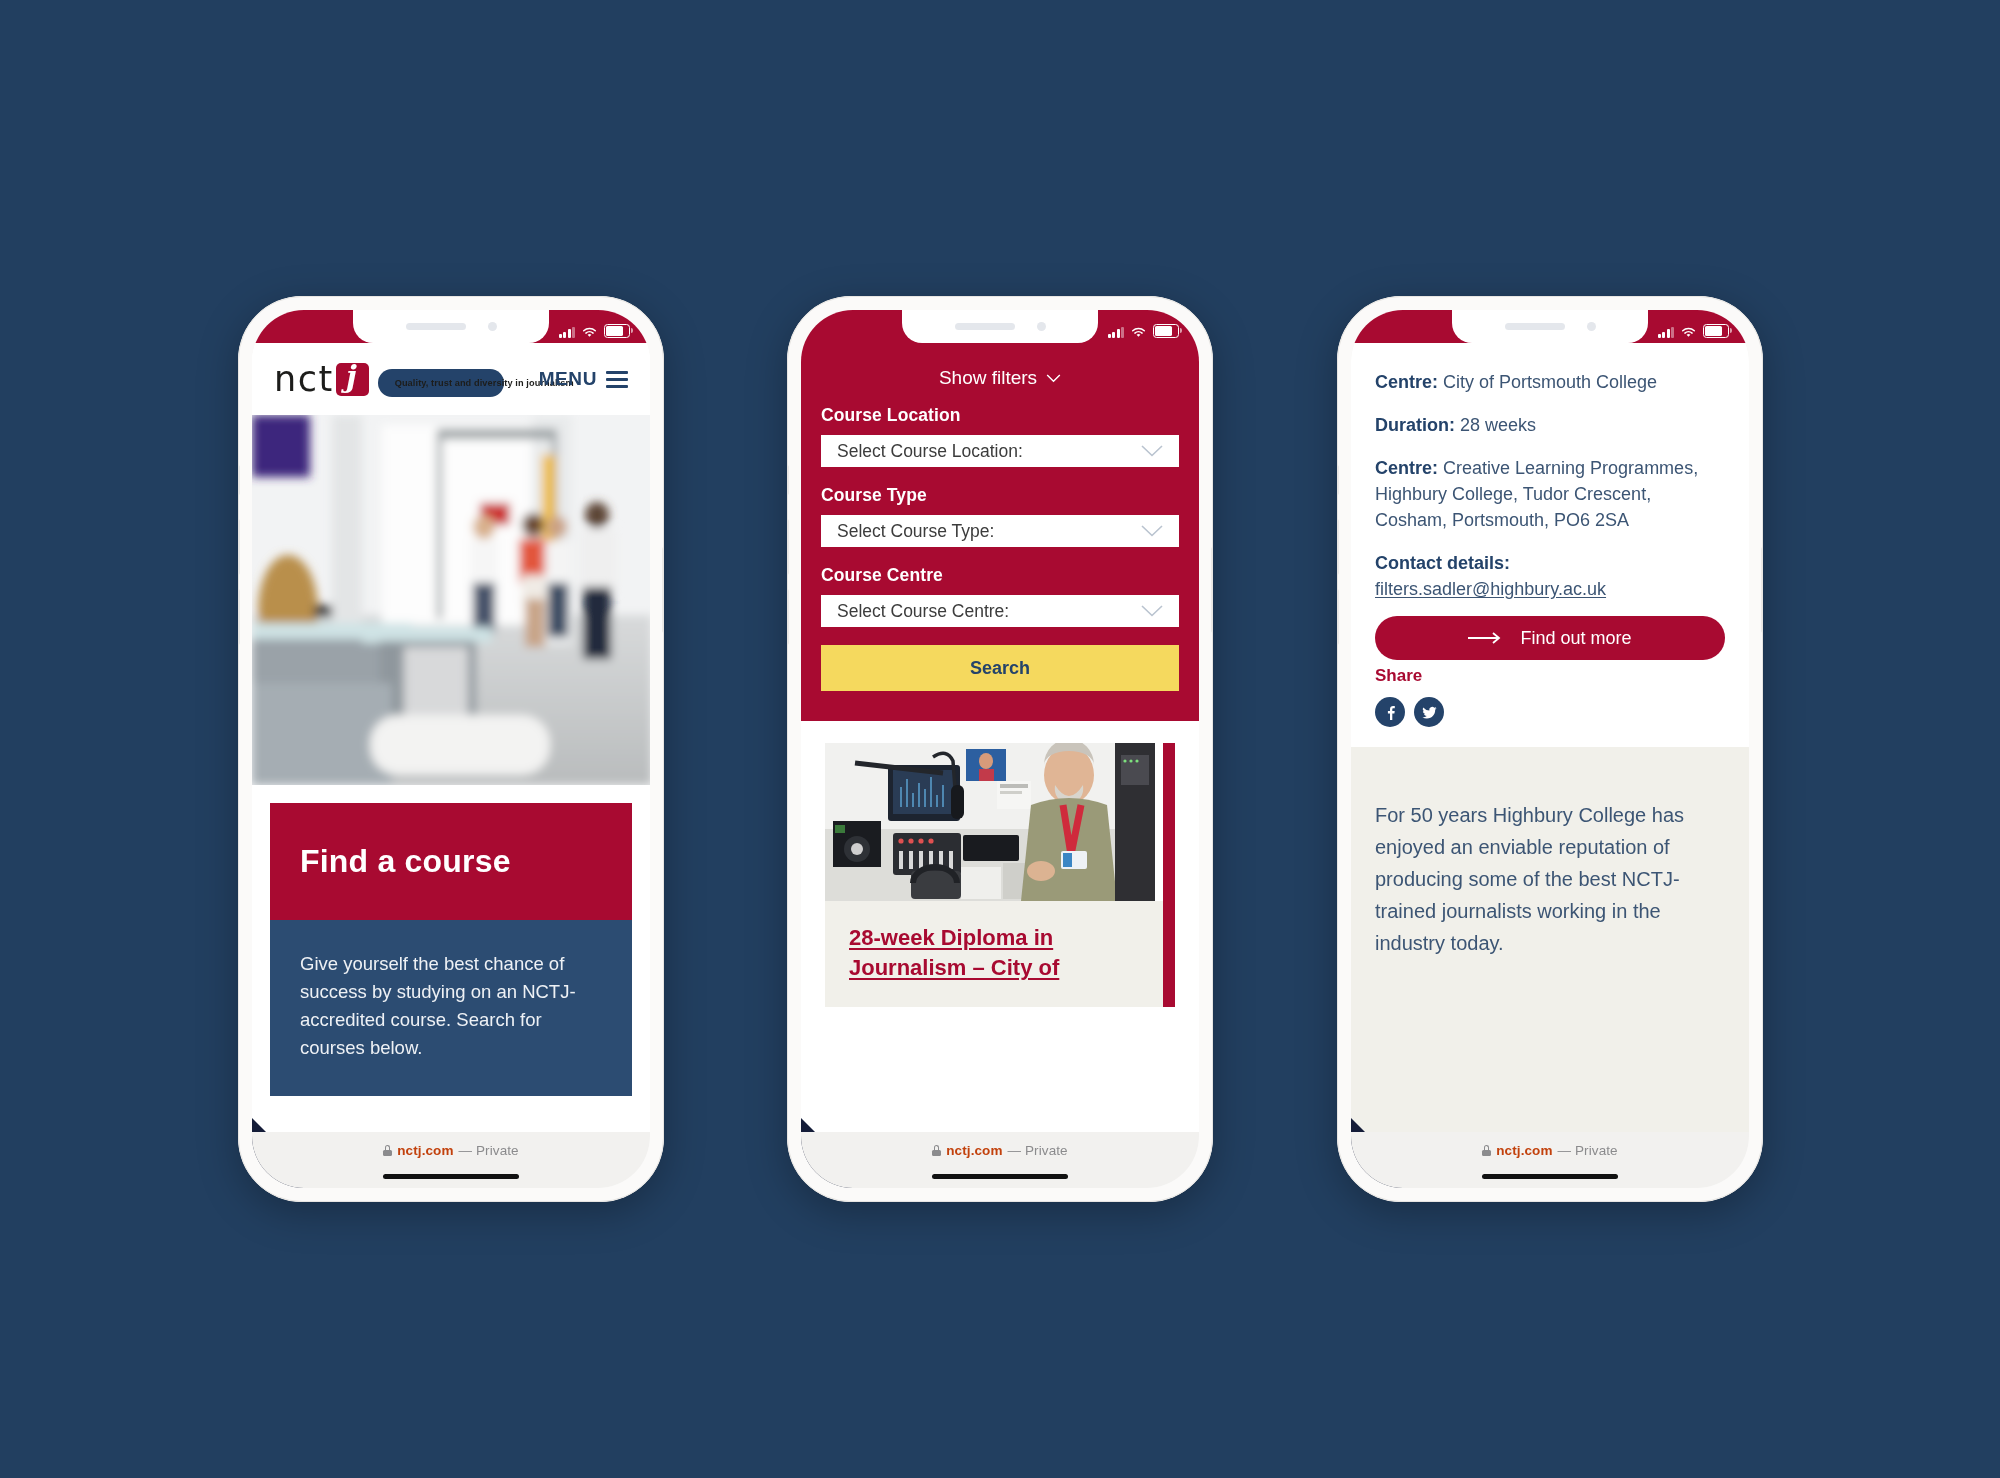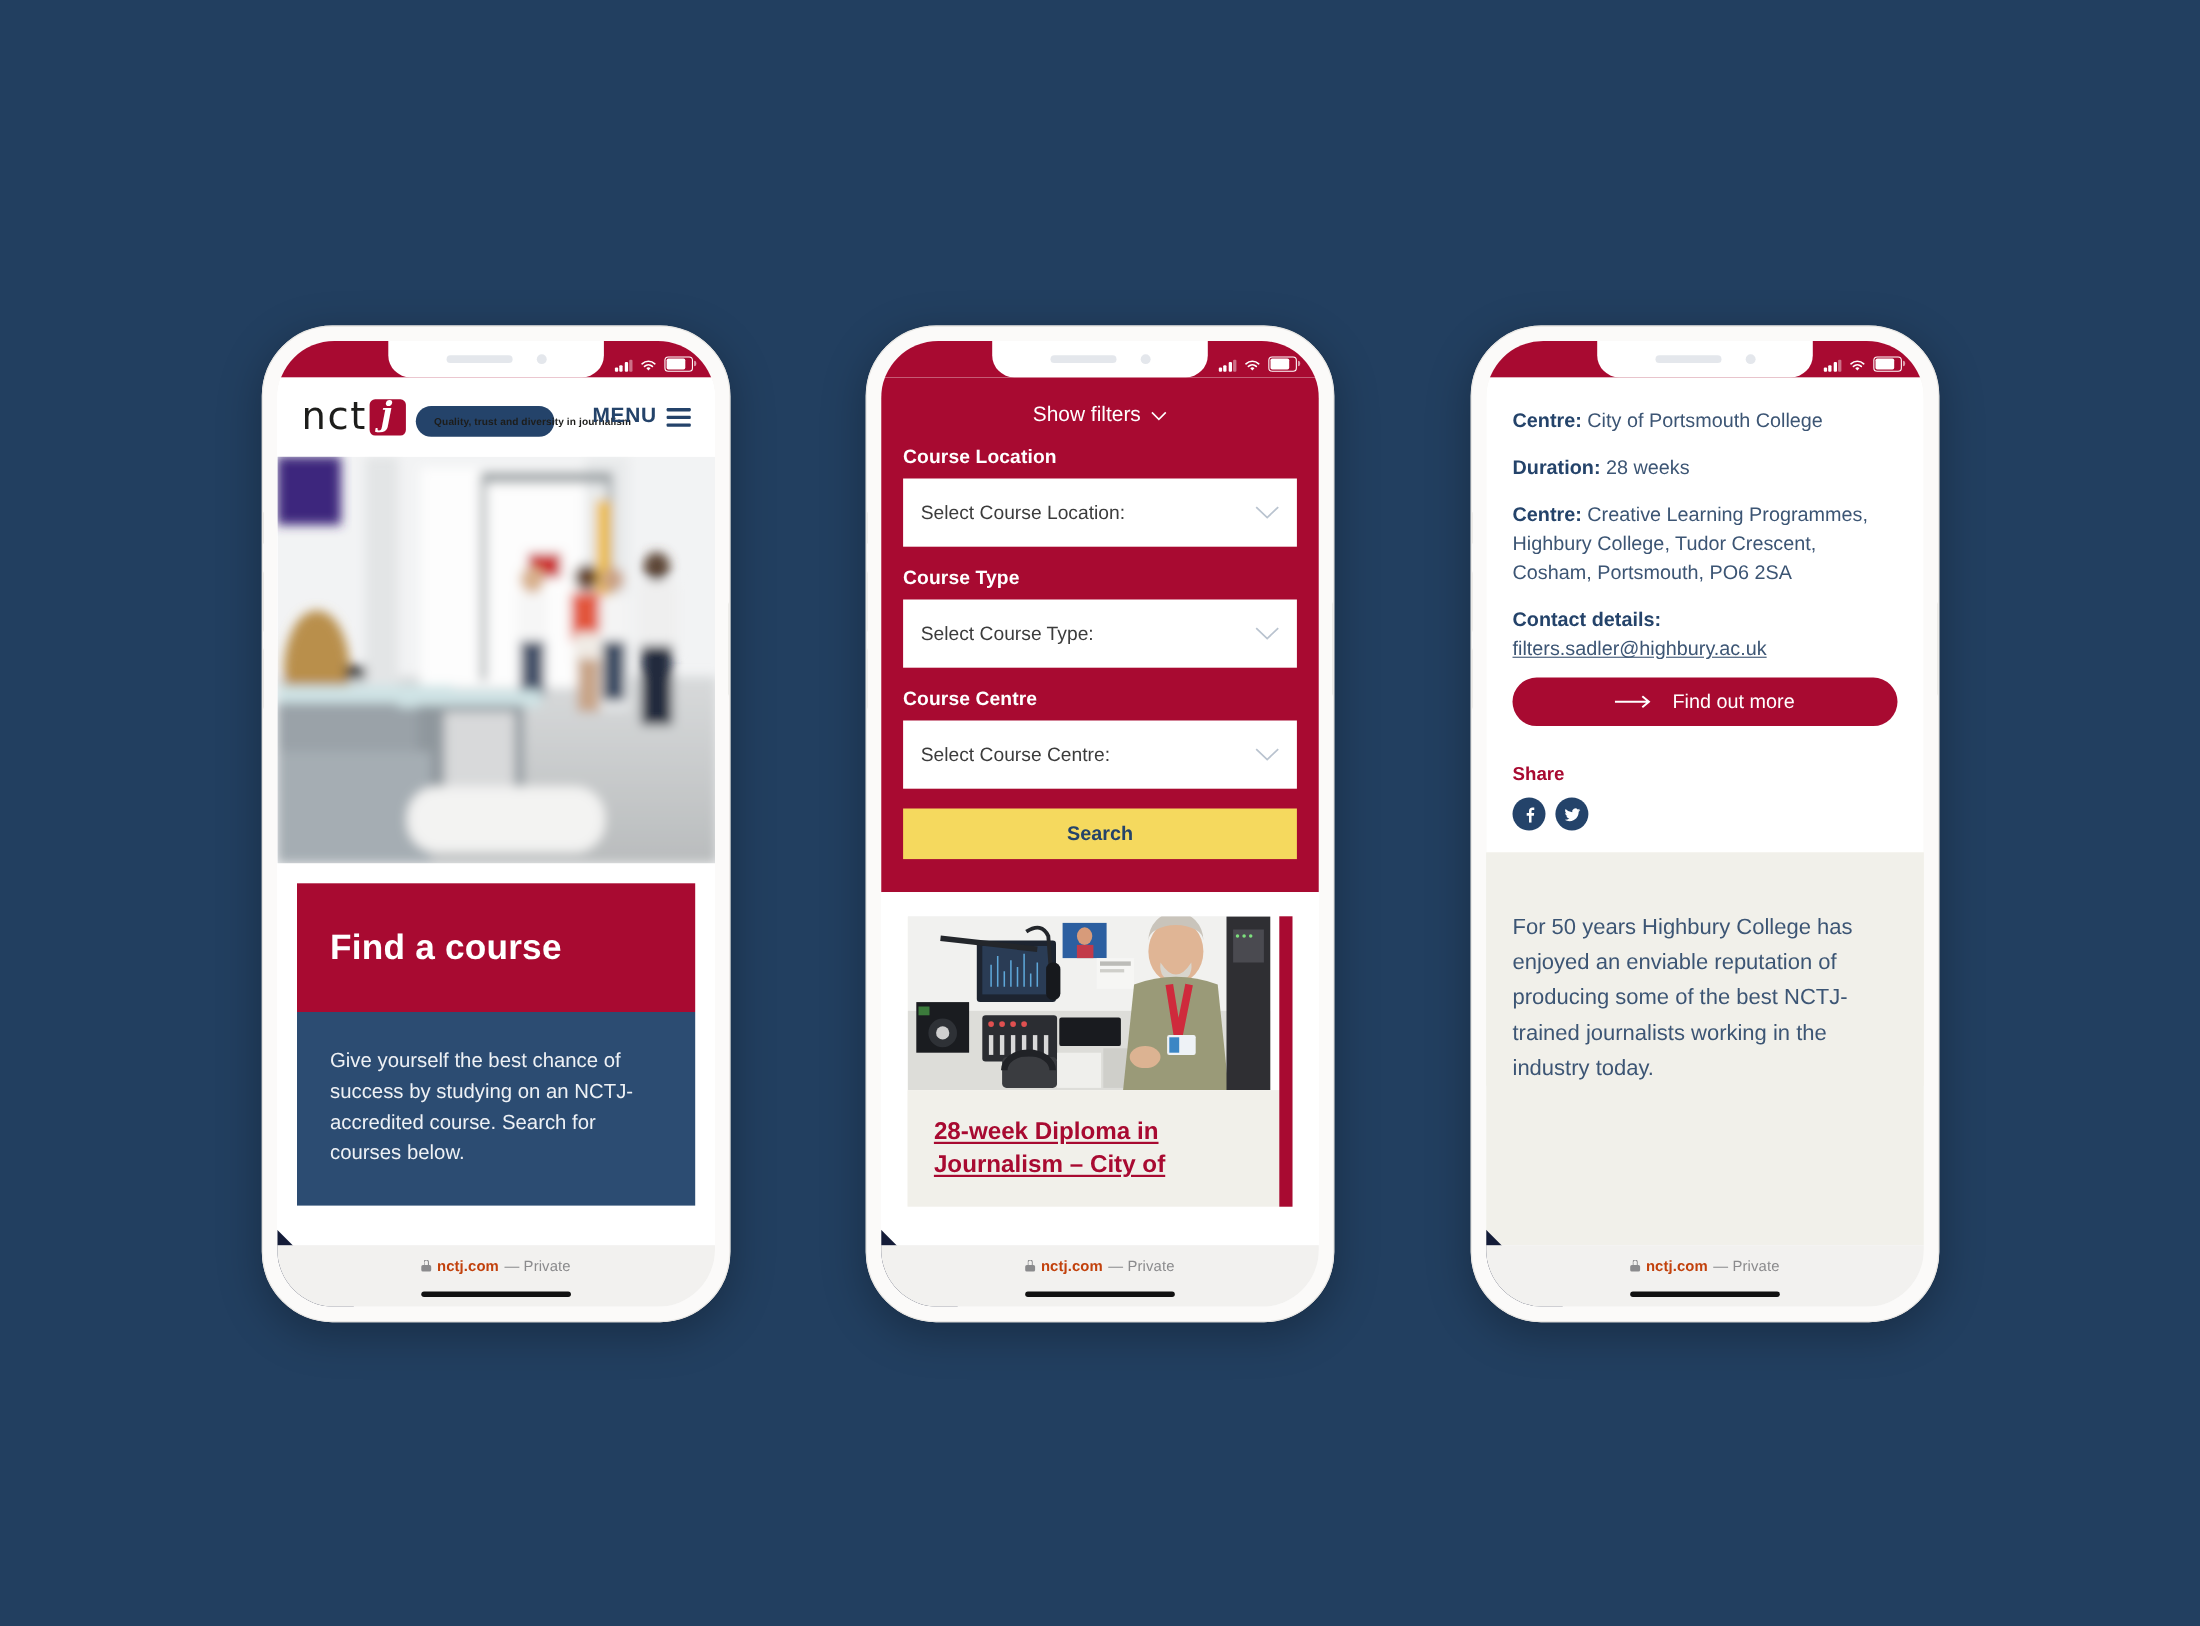--- a/index.html
+++ b/index.html
@@ -162,21 +162,21 @@
 
   
   .filters{background:#a80a31;padding:18px 20px 30px 20px;box-sizing:border-box;}
   .showfilters{
     text-align:center;color:#fff;font-size:19px;font-weight:400;
     padding:6px 0 16px 0;display:flex;align-items:center;justify-content:center;gap:9px;
   }
   .chev{width:15px;height:9px;display:inline-block;}
   .flabel{color:#fff;font-size:17.5px;font-weight:700;margin:0 0 9px 0;letter-spacing:.1px;}
   .fselect{
-    background:#fff;height:62px;display:flex;align-items:center;
+    background:#fff;height:32px;display:flex;align-items:center;
     justify-content:space-between;padding:0 16px;margin-bottom:18px;
     box-sizing:border-box;
   }
   .fselect span{color:#3c3c3c;font-size:17.5px;}
   .fselect .chev2{width:22px;height:12px;}
   .searchbtn{
     background:#f5d95e;height:46px;display:flex;align-items:center;justify-content:center;
     color:#24436a;font-size:18px;font-weight:700;margin-top:6px;
   }
   .resultwrap{background:#fff;padding:22px 0 0 0;}
@@ -189,21 +189,21 @@
     text-decoration:underline;text-underline-offset:3px;
   }
 
   
   .detail{background:#fff;padding:26px 24px 20px 24px;box-sizing:border-box;}
   .detail p{margin:0 0 17px 0;color:#3c5574;font-size:18px;line-height:26px;}
   .detail p b{color:#24436a;font-weight:700;}
   .detail a.mail{color:#3c5574;text-decoration:underline;text-underline-offset:2px;}
   .fomore{
     background:#a80a31;height:44px;display:flex;align-items:center;justify-content:center;
-    gap:18px;color:#fff;font-size:18px;margin:4px 0 34px 0;border-radius:22px;
+    gap:18px;color:#fff;font-size:18px;margin:4px 0 6px 0;border-radius:22px;
   }
   .arrow{width:34px;height:12px;}
   .tags{display:flex;flex-wrap:wrap;gap:9px;margin-bottom:20px;}
   .tag{
     background:#24436a;color:#fff;border-radius:22px;padding:8px 17px;
     font-size:14.5px;font-weight:700;white-space:nowrap;
   }
   .sharelab{color:#a80a31;font-size:17px;font-weight:700;margin:0 0 11px 0;}
   .socials{display:flex;gap:9px;}
   .soc{width:30px;height:30px;border-radius:50%;background:#24436a;display:flex;align-items:center;justify-content:center;}

